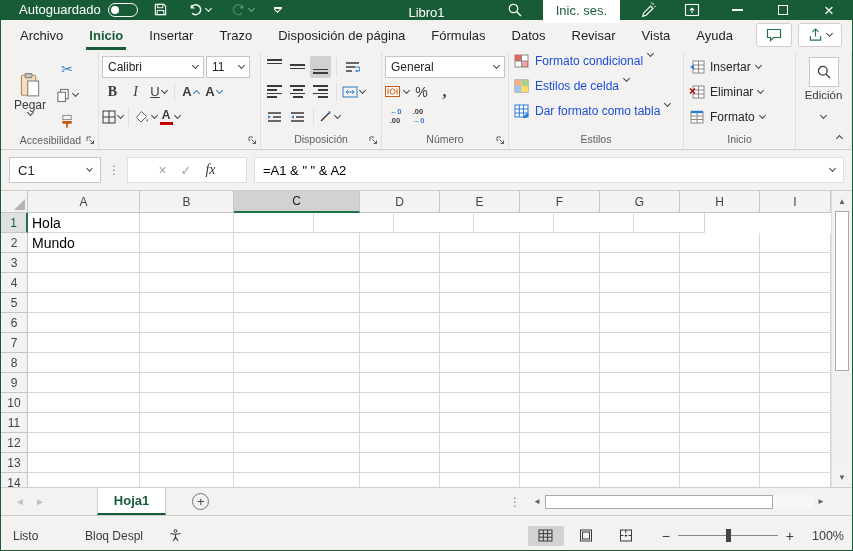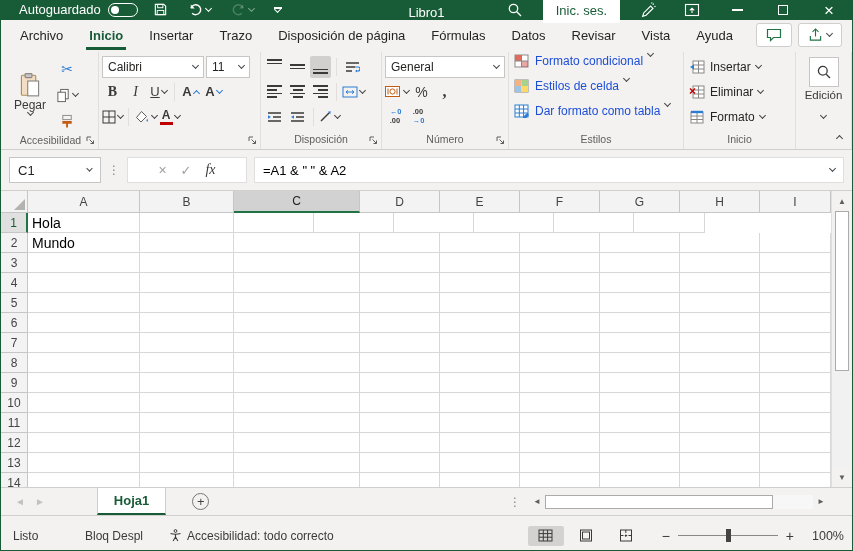--- a/index.html
+++ b/index.html
@@ -810,21 +810,20 @@
   </div>
 
   <div class="statusbar">
     <span class="st-item st-mode">Listo</span>
     <span class="st-item st-sl">Bloq Despl</span>
     <span class="st-acc">
       <svg width="13" height="13" viewBox="0 0 13 13">
           <circle cx="6.5" cy="2" r="1.4" fill="none" stroke="#3B3A39"></circle>
           <path d="M1.5 4.5q5 1.6 10 0M6.5 5v3M6.5 8l-2.4 4M6.5 8l2.4 4" fill="none" stroke="#3B3A39" stroke-width="1.1"></path>
         </svg>
-      <span>Accesibilidad: todo correcto</span>
     </span>
     <span class="st-right">
       <span class="viewbtn active">
         <svg width="15" height="13" viewBox="0 0 15 13">
             <rect x="1" y="1" width="13" height="11" fill="none" stroke="#3B3A39"></rect>
             <path d="M1 4.6h13M1 8.2h13M5.3 1v11M9.6 1v11" stroke="#3B3A39"></path>
           </svg>
       </span>
       <span class="viewbtn">
         <svg width="14" height="13" viewBox="0 0 14 13">

